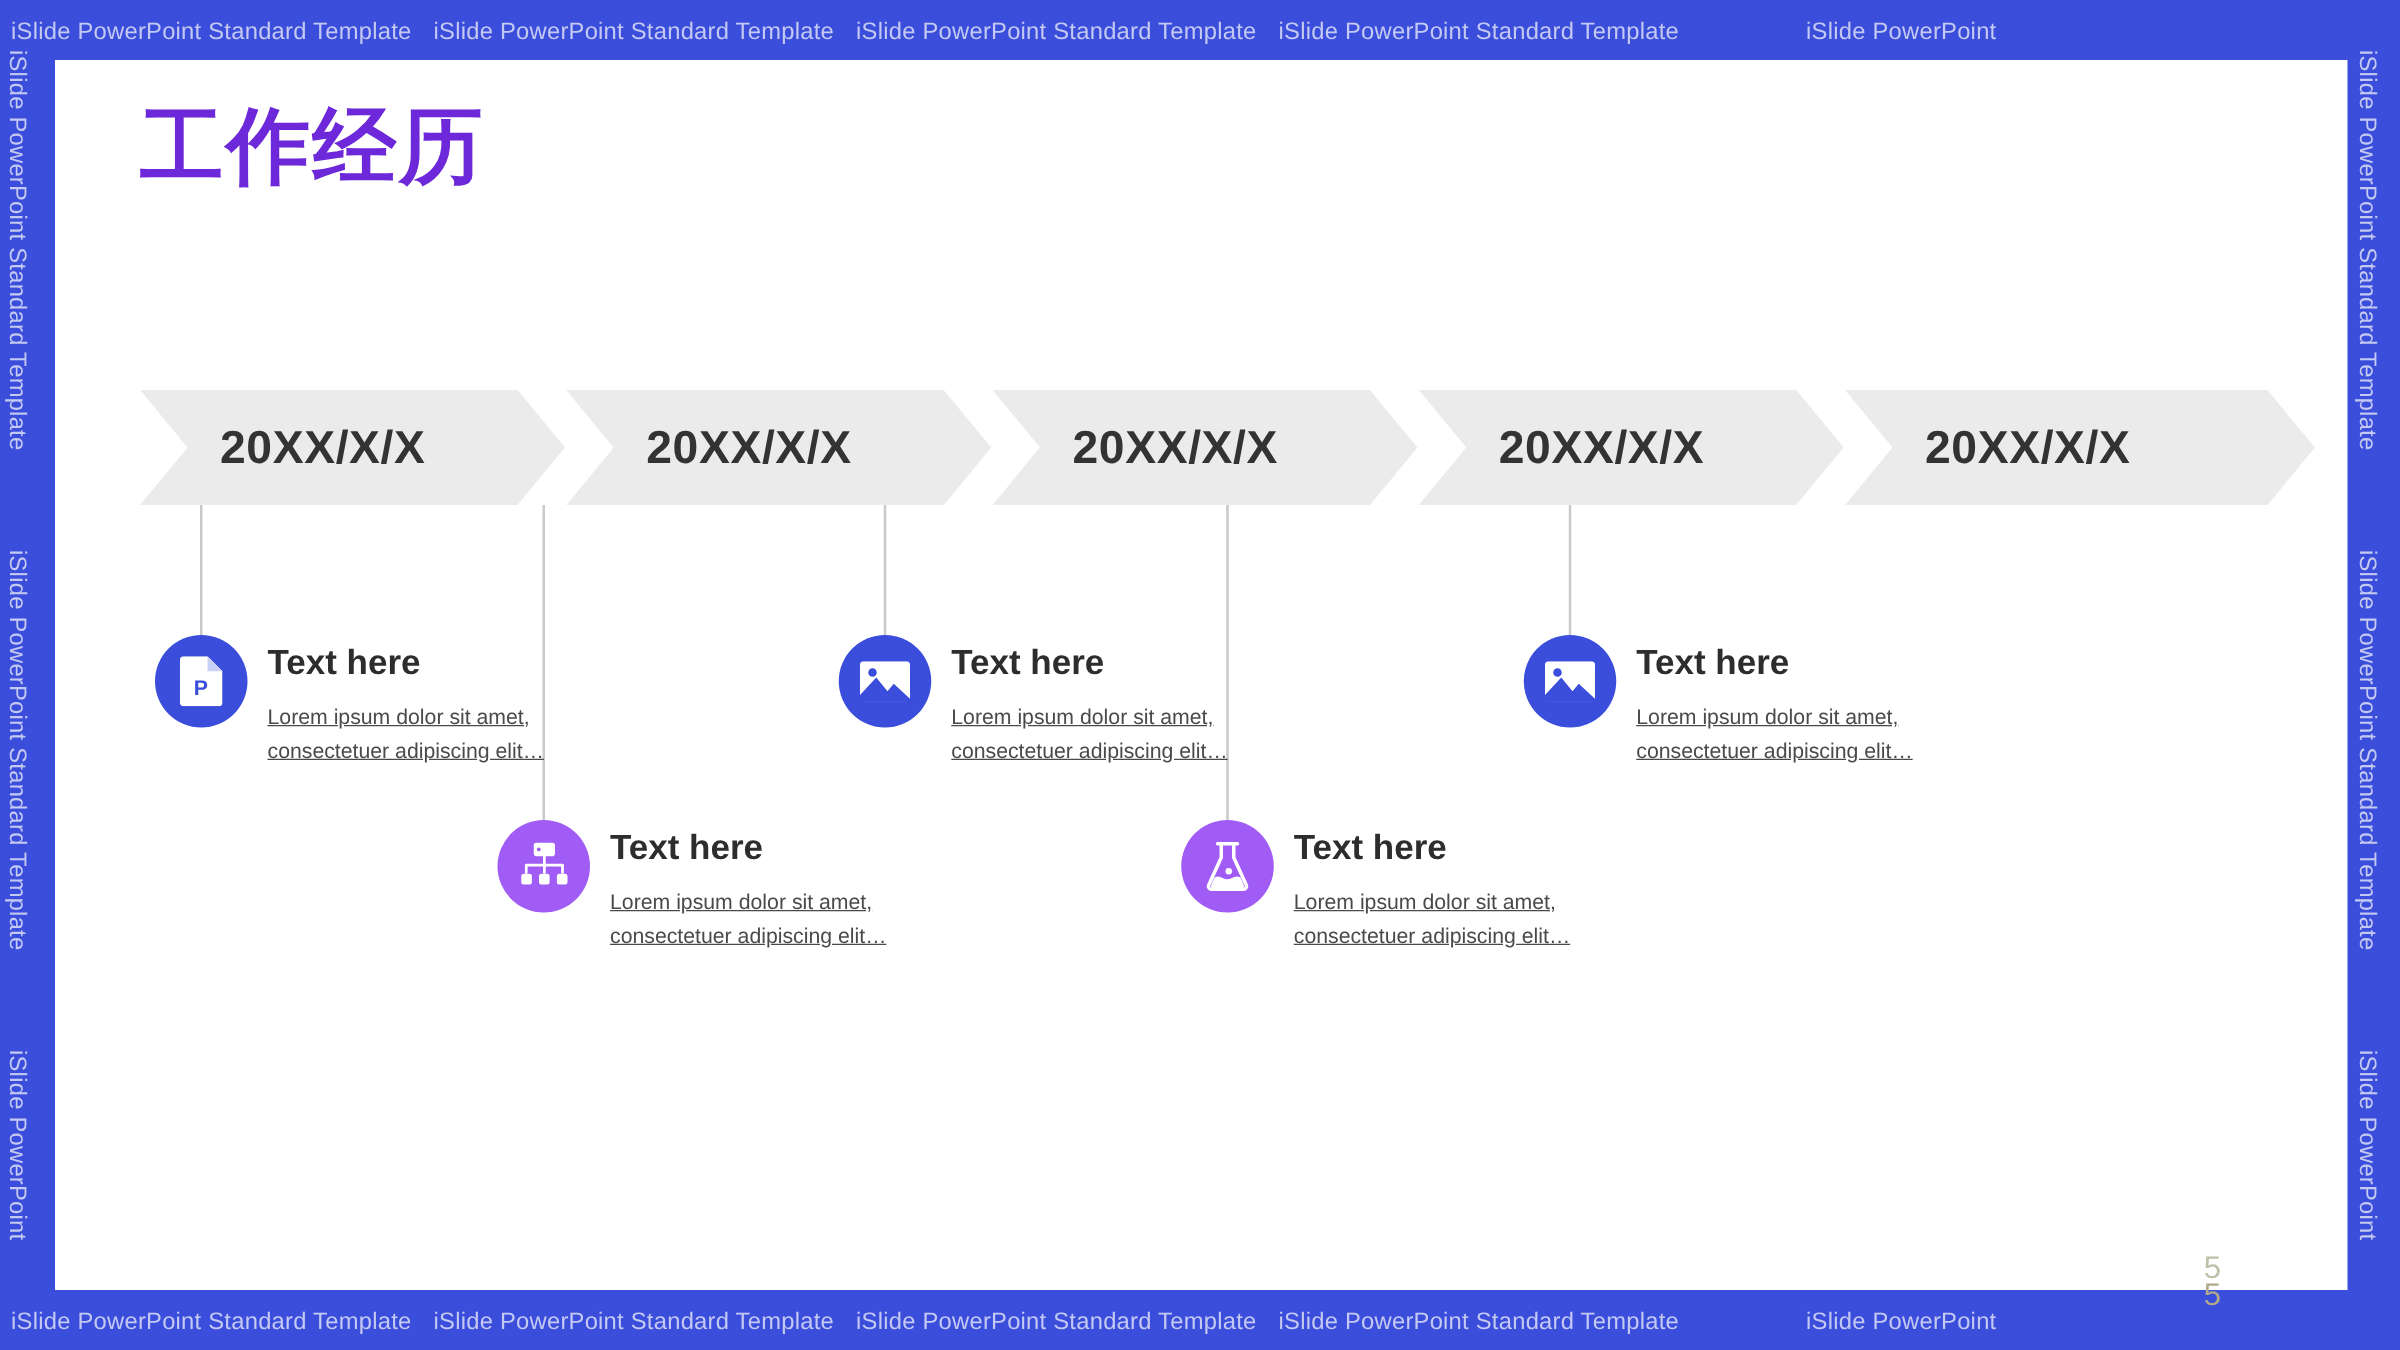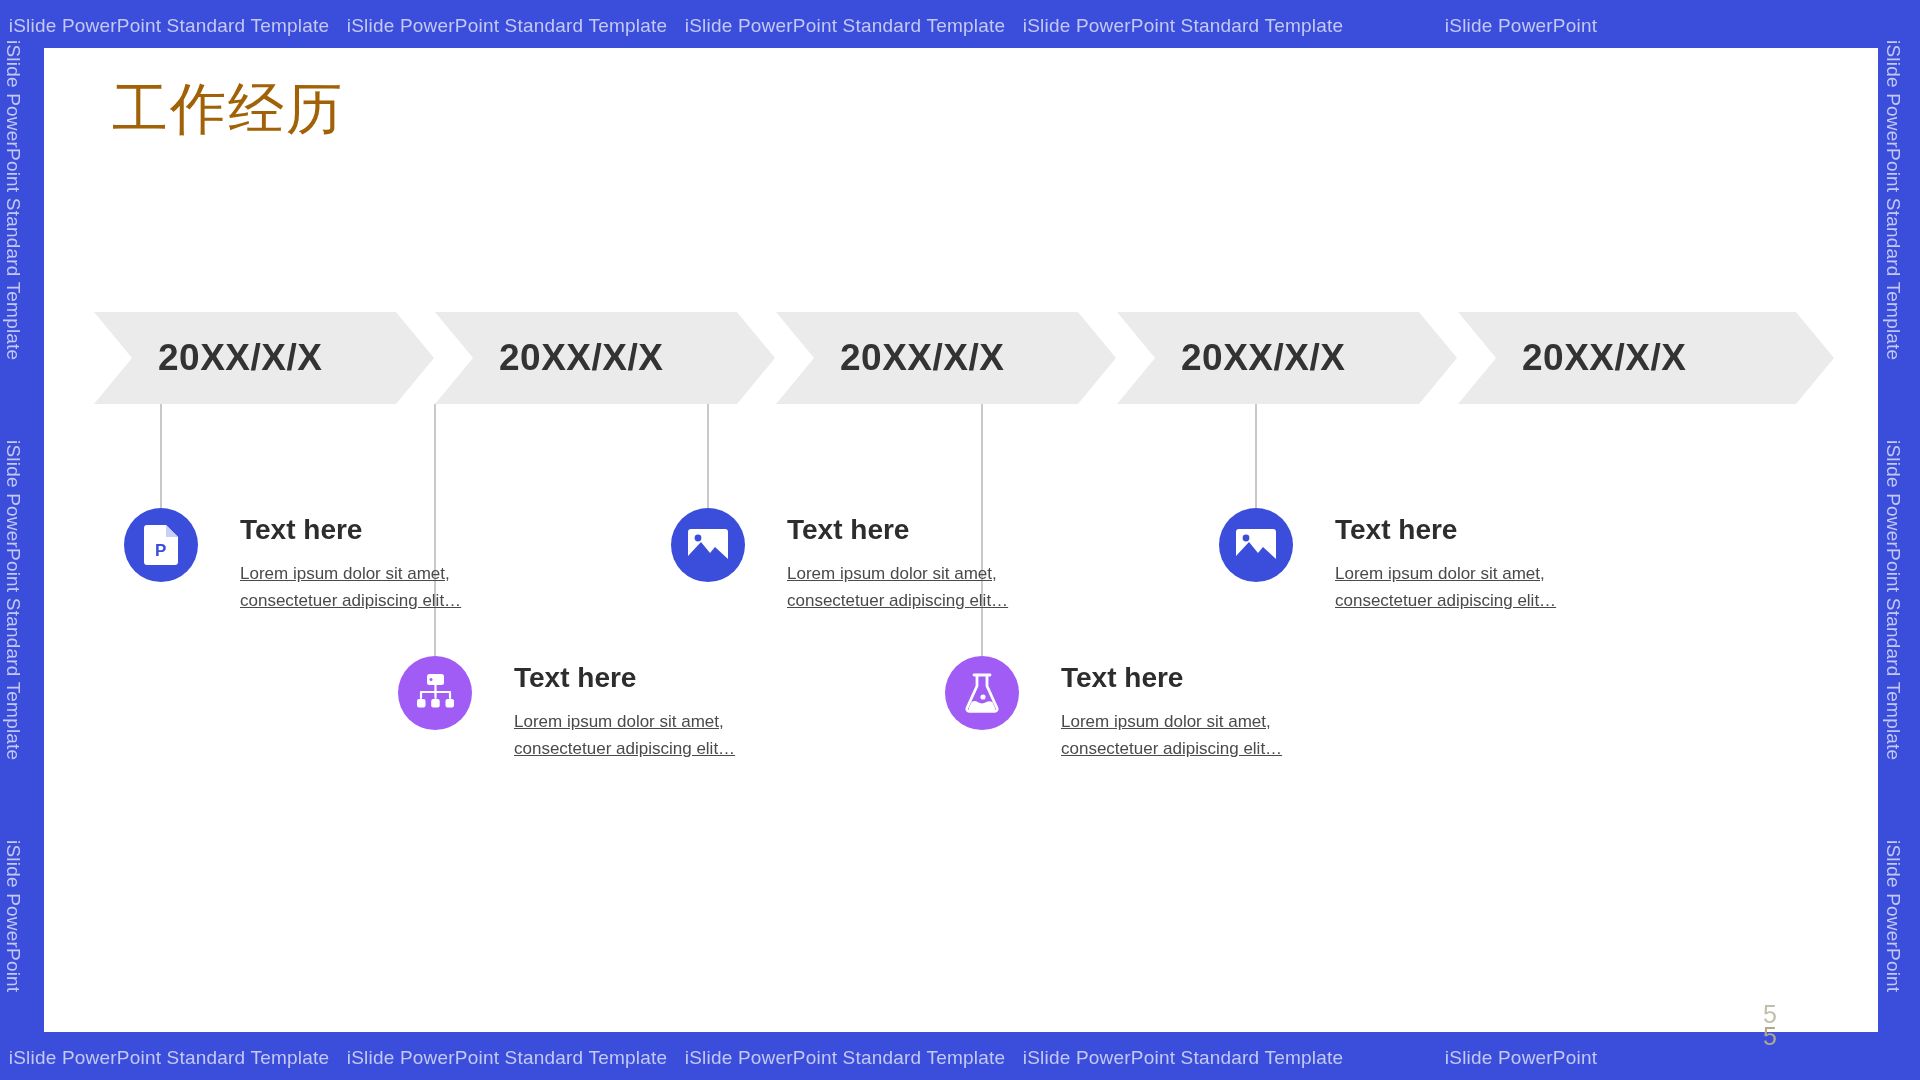--- a/index.html
+++ b/index.html
@@ -42,27 +42,27 @@
 
   
   #slide {
     position:absolute; left:44px; top:48px;
     width:1834px; height:984px;
     background:#ffffff;
   }
 
   #page-title {
     position:absolute; left:68px; top:24px;
-    font-size:56px; font-weight:normal; color:#a16207;
+    font-size:67px; font-weight:bold; color:#6d28d9;
     letter-spacing:2px;
   }
 
   
   #timeline {
-    position:absolute; left:50px; top:264px;
+    position:absolute; left:68px; top:264px;
     width:1740px; height:108px;
   }
   .chev {
     position:absolute; top:0; height:92px;
     background:#ebebeb;
     display:flex; align-items:center;
   }
   .chev-label {
     font-size:37px; font-weight:bold; color:#333333;
     padding-left:64px; letter-spacing:.5px;
@@ -84,21 +84,21 @@
   }
 
   
   .item { position:absolute; display:flex; align-items:flex-start; }
   .badge {
     flex:0 0 auto; width:74px; height:74px; border-radius:50%;
     display:flex; align-items:center; justify-content:center;
   }
   .badge.blue   { background:#3a4ddb; }
   .badge.purple { background:#a05cf5; }
-  .item-text { margin-left:42px; padding-top:6px; }
+  .item-text { margin-left:16px; padding-top:6px; }
   .item-title {
     font-size:28px; font-weight:bold; color:#2d2d2d;
     margin-bottom:14px;
   }
   .item-body {
     font-size:17px; color:#4a4a4a; line-height:1.6;
     width:258px;
     text-decoration:underline;
   }
 

